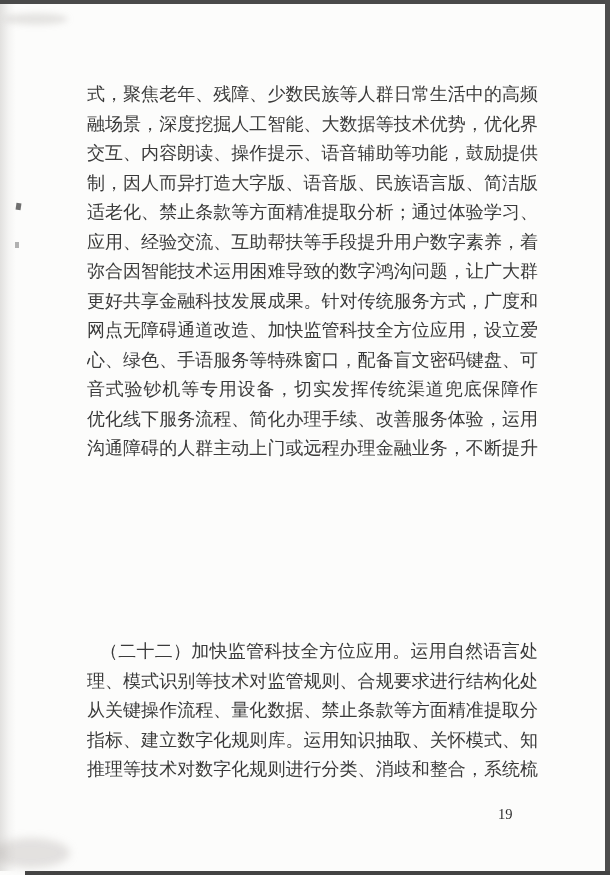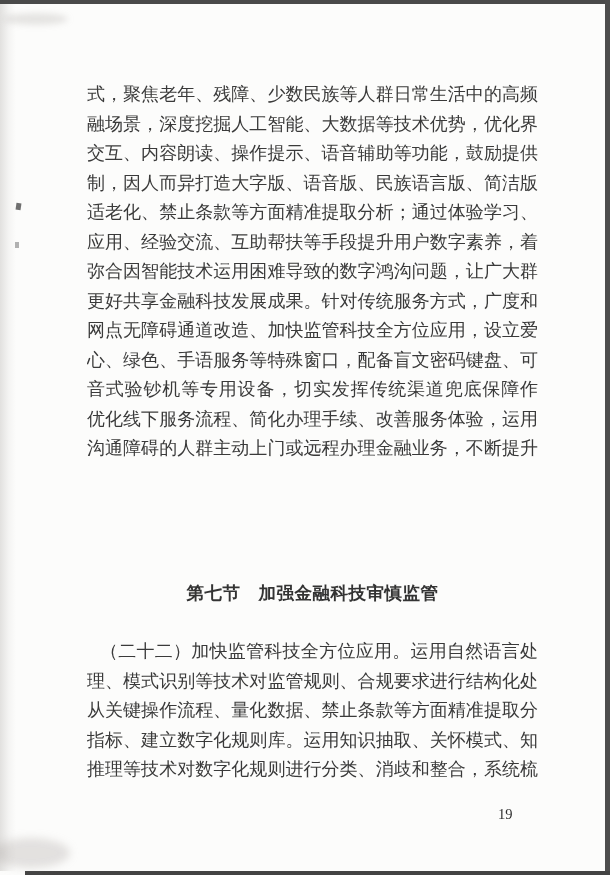--- a/index.html
+++ b/index.html
@@ -100,21 +100,20 @@
     <div class="line">应用、经验交流、互助帮扶等手段提升用户数字素养，着力</div>
     <div class="line">弥合因智能技术运用困难导致的数字鸿沟问题，让广大群众</div>
     <div class="line">更好共享金融科技发展成果。针对传统服务方式，广度和温度</div>
     <div class="line">网点无障碍通道改造、加快监管科技全方位应用，设立爱</div>
     <div class="line">心、绿色、手语服务等特殊窗口，配备盲文密码键盘、可播</div>
     <div class="line">音式验钞机等专用设备，切实发挥传统渠道兜底保障作用；</div>
     <div class="line">优化线下服务流程、简化办理手续、改善服务体验，运用智</div>
     <div class="line">沟通障碍的人群主动上门或远程办理金融业务，不断提升金</div>
   </div>
 
-  <h2 class="heading">第七节　加强金融科技审慎监管</h2>
 
   <div class="para para2">
     <div class="line indent">（二十二）加快监管科技全方位应用。运用自然语言处</div>
     <div class="line">理、模式识别等技术对监管规则、合规要求进行结构化处理，</div>
     <div class="line">从关键操作流程、量化数据、禁止条款等方面精准提取分析</div>
     <div class="line">指标、建立数字化规则库。运用知识抽取、关怀模式、知识</div>
     <div class="line last">推理等技术对数字化规则进行分类、消歧和整合，系统梳理</div>
   </div>
 
   <div class="pagenum">19</div>

